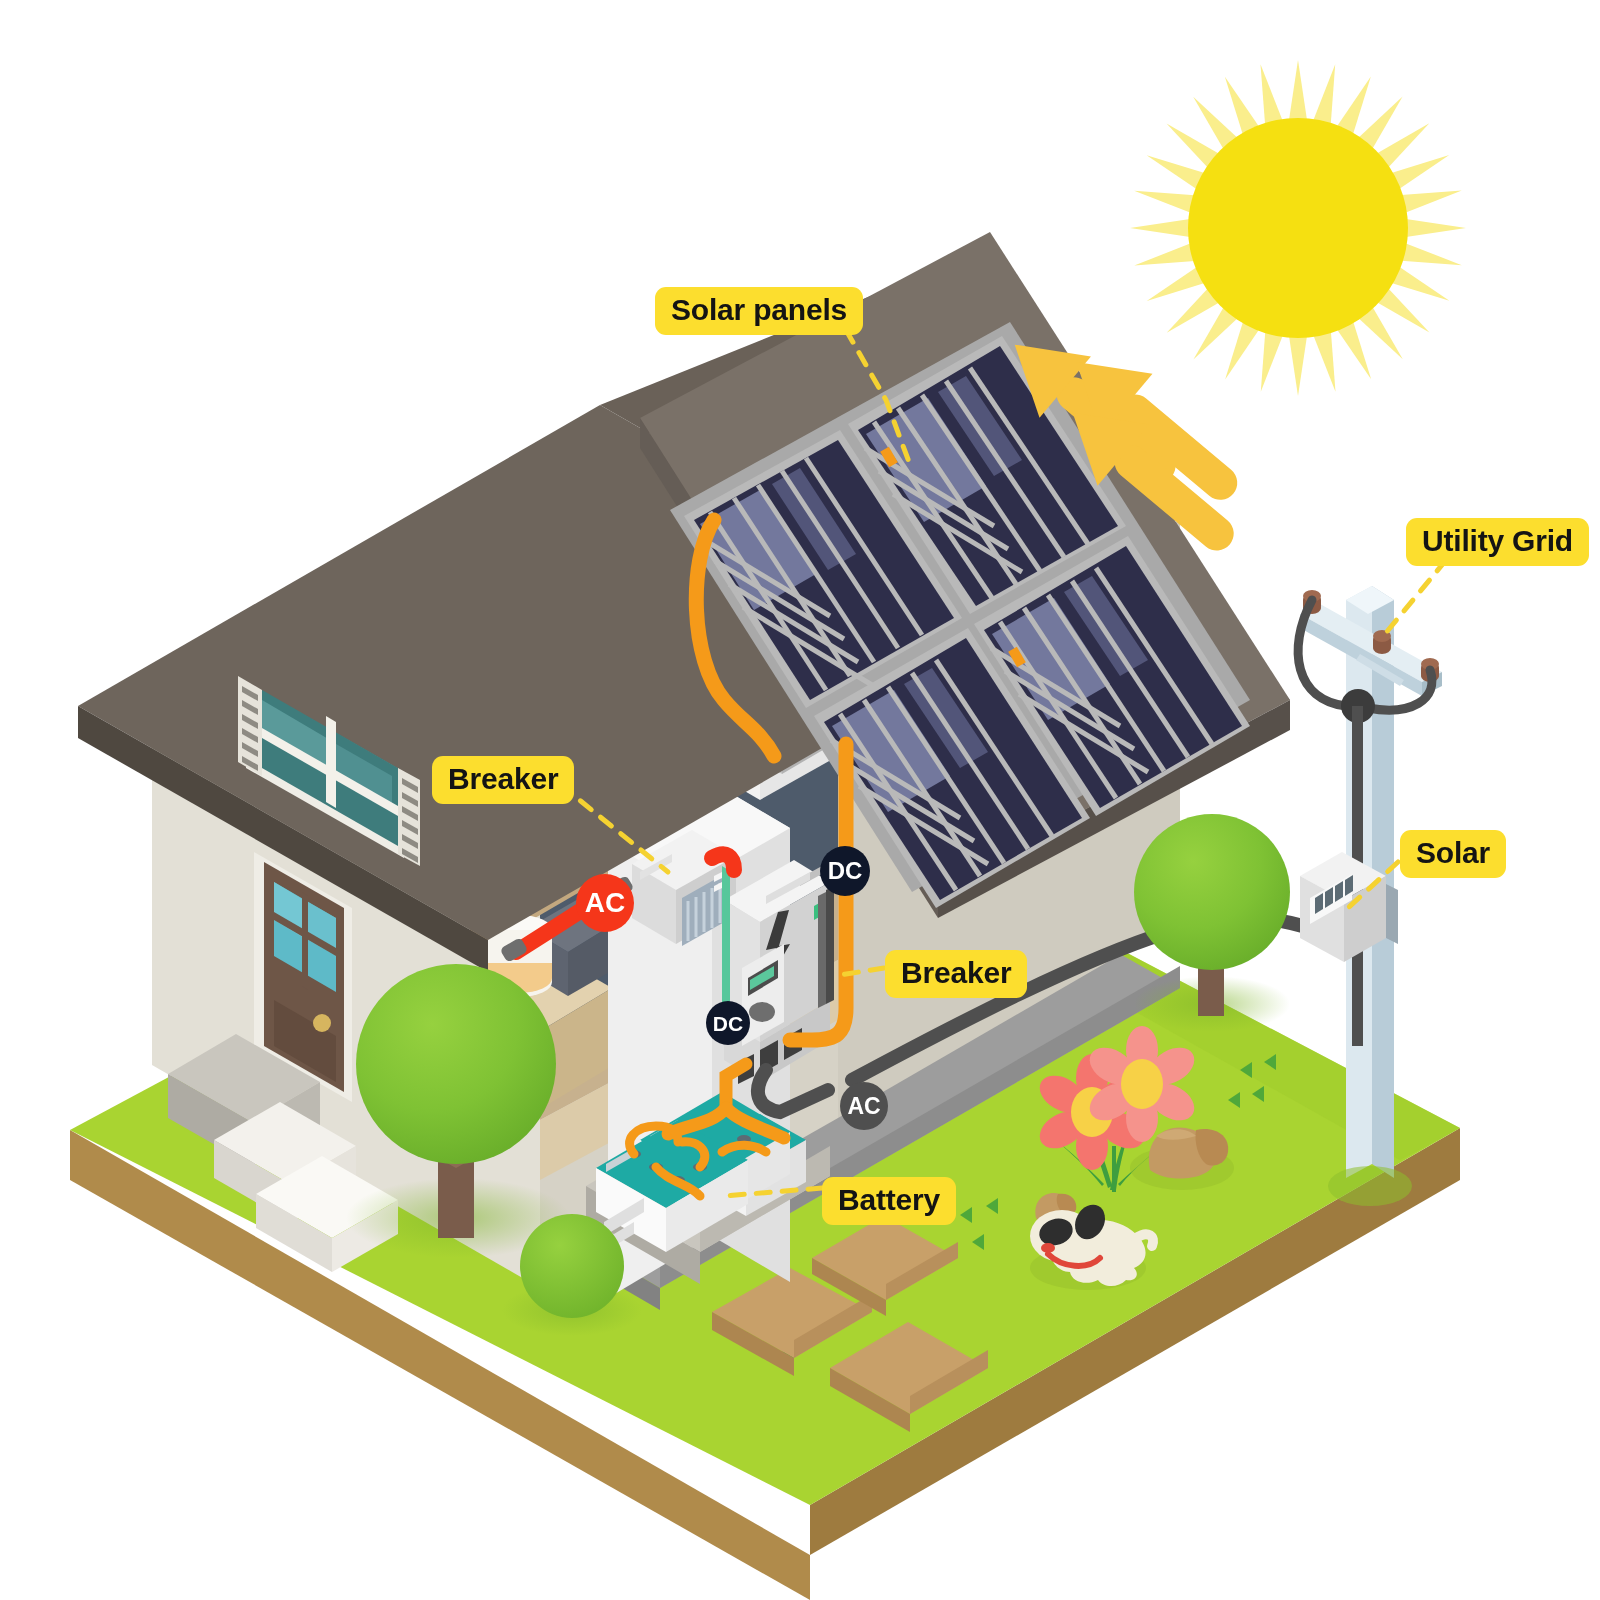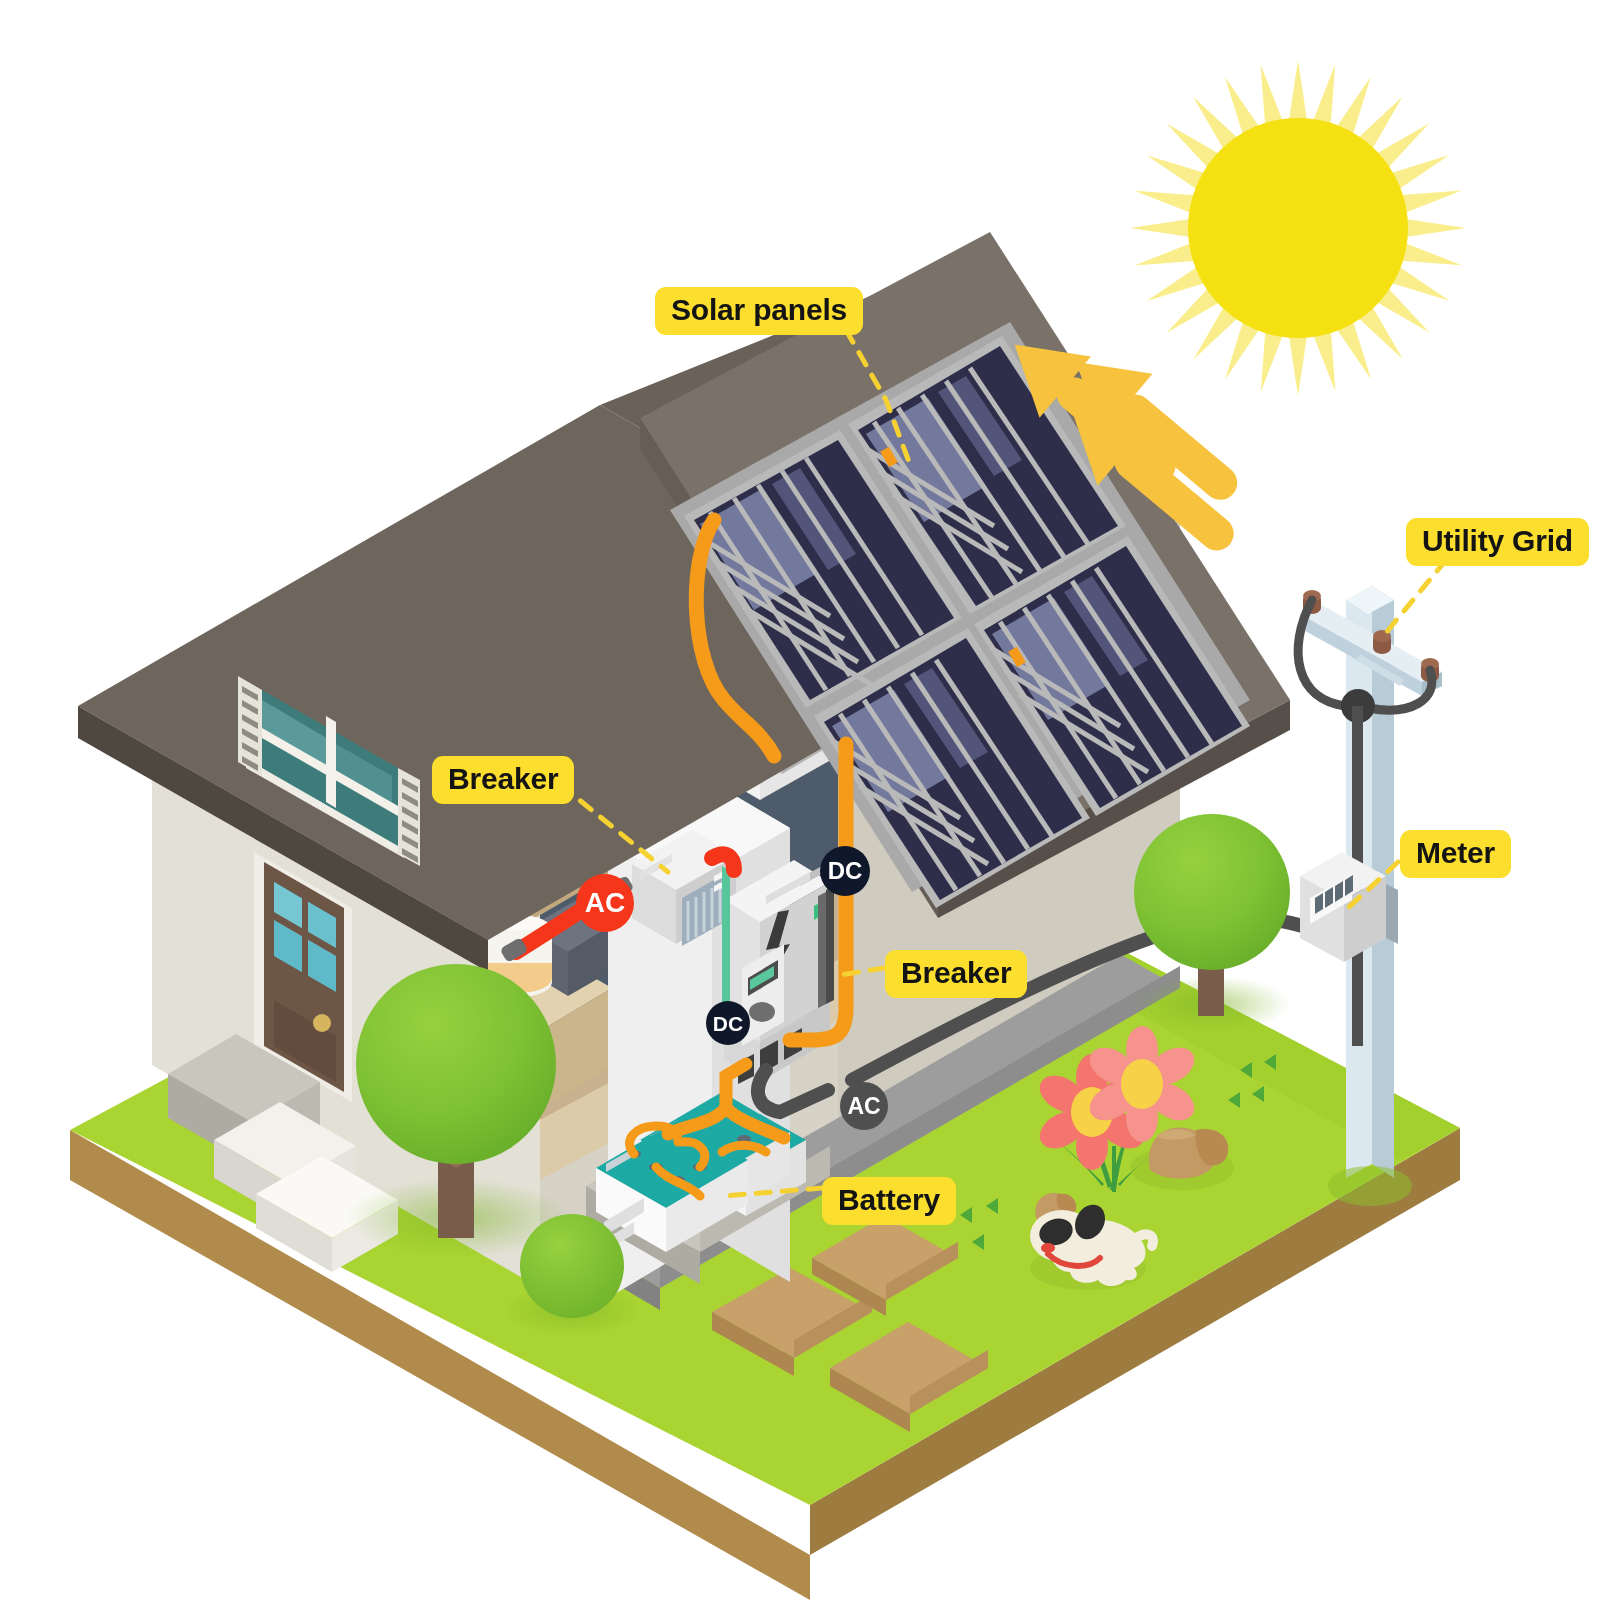--- a/index.html
+++ b/index.html
@@ -635,21 +635,21 @@
       <path d="M822,1188 L724,1196"></path>
     </g>
   </svg>
 
   <div class="callout" style="left:655px; top:287px;">Solar panels</div>
 
   <div class="callout" style="left:1406px; top:518px;">Utility Grid</div>
 
   <div class="callout" style="left:432px; top:756px;">Breaker</div>
 
-  <div class="callout" style="left:1400px; top:830px;">Meter</div>
+  <div class="callout" style="left:1400px; top:830px;">Solar</div>
 
   <div class="callout" style="left:885px; top:950px;">Breaker</div>
 
   <div class="callout" style="left:822px; top:1165px;margin-top:12px;">Battery</div>
 
   <div class="badge badge-ac-red" style="left:576px; top:874px; width:58px; height:58px; font-size:28px;">AC</div>
 
   <div class="badge badge-dc-orange" style="left:820px; top:846px; width:50px; height:50px; font-size:24px;">DC</div>
 
   <div class="badge badge-dc-orange" style="left:706px; top:1001px; width:44px; height:44px; font-size:21px;">DC</div>

